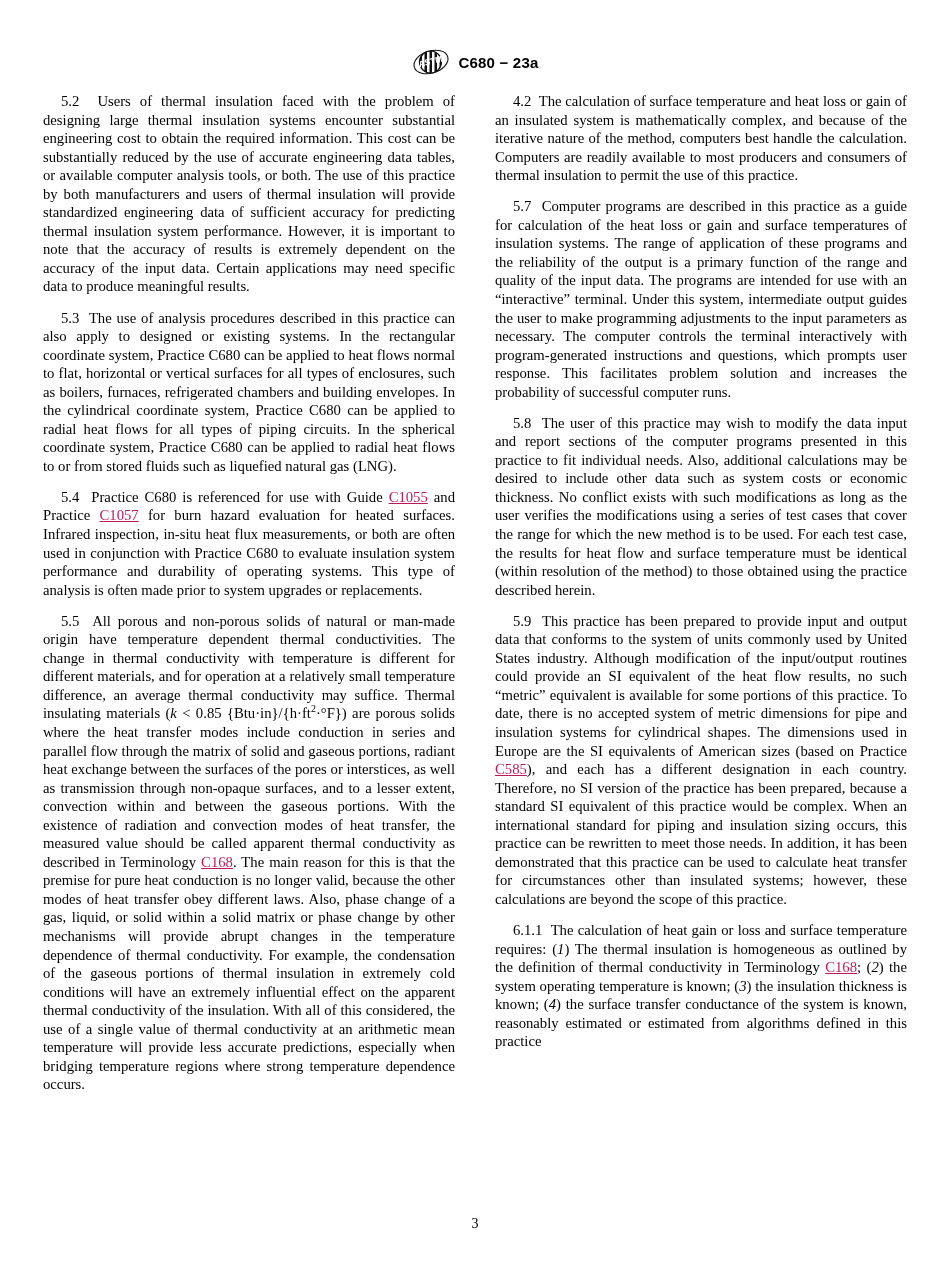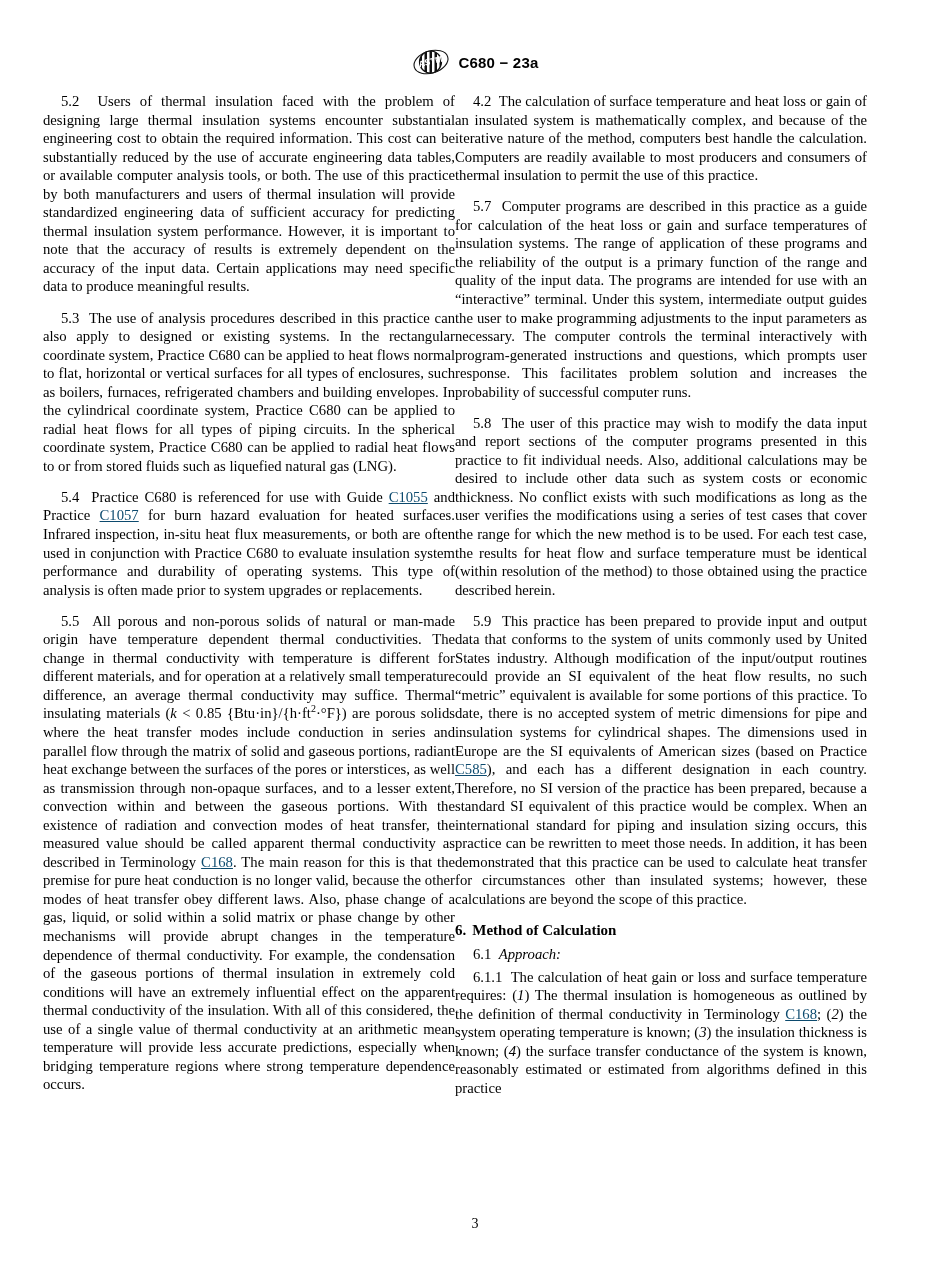--- a/index.html
+++ b/index.html
@@ -43,20 +43,21 @@
   }
 
   
   .columns {
     position: absolute;
     top: 92px;
     left: 43px;
     width: 864px;
     height: 1110px;
     display: flex;
+    gap: 40px;
   }
   .col {
     width: 412px;
     flex: 0 0 412px;
   }
 
   p.para {
     margin: 0 0 12.5px 0;
     font-size: 14.7px;
     line-height: 18.55px;
@@ -76,21 +77,21 @@
     font-size: 15px;
     font-weight: bold;
     line-height: 19px;
     text-align: left;
   }
   .sec-num {
     margin-right: 6px;
   }
 
   .xref {
-    color: #0c4a6e;
+    color: #be185d;
   }
   .it {
     font-style: italic;
   }
   sub, sup {
     font-size: 0.68em;
     line-height: 0;
   }
 
   
@@ -148,22 +149,20 @@
   <div class="col">
 
     <p class="para indent"><span>4.2</span>&nbsp; <span>The calculation of surface temperature and heat loss or gain of an insulated system is mathematically complex, and because of the iterative nature of the method, computers best handle the calculation. Computers are readily available to most producers and consumers of thermal insulation to permit the use of this practice.</span></p>
 
     <p class="para indent"><span>5.7</span>&nbsp; <span>Computer programs are described in this practice as a guide for calculation of the heat loss or gain and surface temperatures of insulation systems. The range of application of these programs and the reliability of the output is a primary function of the range and quality of the input data. The programs are intended for use with an “interactive” terminal. Under this system, intermediate output guides the user to make programming adjustments to the input parameters as necessary. The computer controls the terminal interactively with program-generated instructions and questions, which prompts user response. This facilitates problem solution and increases the probability of successful computer runs.</span></p>
 
     <p class="para indent"><span>5.8</span>&nbsp; <span>The user of this practice may wish to modify the data input and report sections of the computer programs presented in this practice to fit individual needs. Also, additional calculations may be desired to include other data such as system costs or economic thickness. No conflict exists with such modifications as long as the user verifies the modifications using a series of test cases that cover the range for which the new method is to be used. For each test case, the results for heat flow and surface temperature must be identical (within resolution of the method) to those obtained using the practice described herein.</span></p>
 
     <p class="para indent"><span>5.9</span>&nbsp; <span>This practice has been prepared to provide input and output data that conforms to the system of units commonly used by United States industry. Although modification of the input/output routines could provide an SI equivalent of the heat flow results, no such “metric” equivalent is available for some portions of this practice. To date, there is no accepted system of metric dimensions for pipe and insulation systems for cylindrical shapes. The dimensions used in Europe are the SI equivalents of American sizes (based on Practice </span><a class="xref" href="#">C585</a><span>), and each has a different designation in each country. Therefore, no SI version of the practice has been prepared, because a standard SI equivalent of this practice would be complex. When an international standard for piping and insulation sizing occurs, this practice can be rewritten to meet those needs. In addition, it has been demonstrated that this practice can be used to calculate heat transfer for circumstances other than insulated systems; however, these calculations are beyond the scope of this practice.</span></p>
 
-    <h2 class="section-head"><span class="sec-num">6.</span><span>Method of Calculation</span></h2>
 
-    <p class="para indent tight"><span>6.1</span>&nbsp; <span class="it">Approach:</span></p>
 
     <p class="para indent"><span>6.1.1</span>&nbsp; <span>The calculation of heat gain or loss and surface temperature requires: (</span><span class="it">1</span><span>) The thermal insulation is homogeneous as outlined by the definition of thermal conductivity in Terminology </span><a class="xref" href="#">C168</a><span>; (</span><span class="it">2</span><span>) the system operating temperature is known; (</span><span class="it">3</span><span>) the insulation thickness is known; (</span><span class="it">4</span><span>) the surface transfer conductance of the system is known, reasonably estimated or estimated from algorithms defined in this practice</span></p>
 
   </div>
 </div>
 
 <div class="page-number">3</div>
 
 </body></html>

